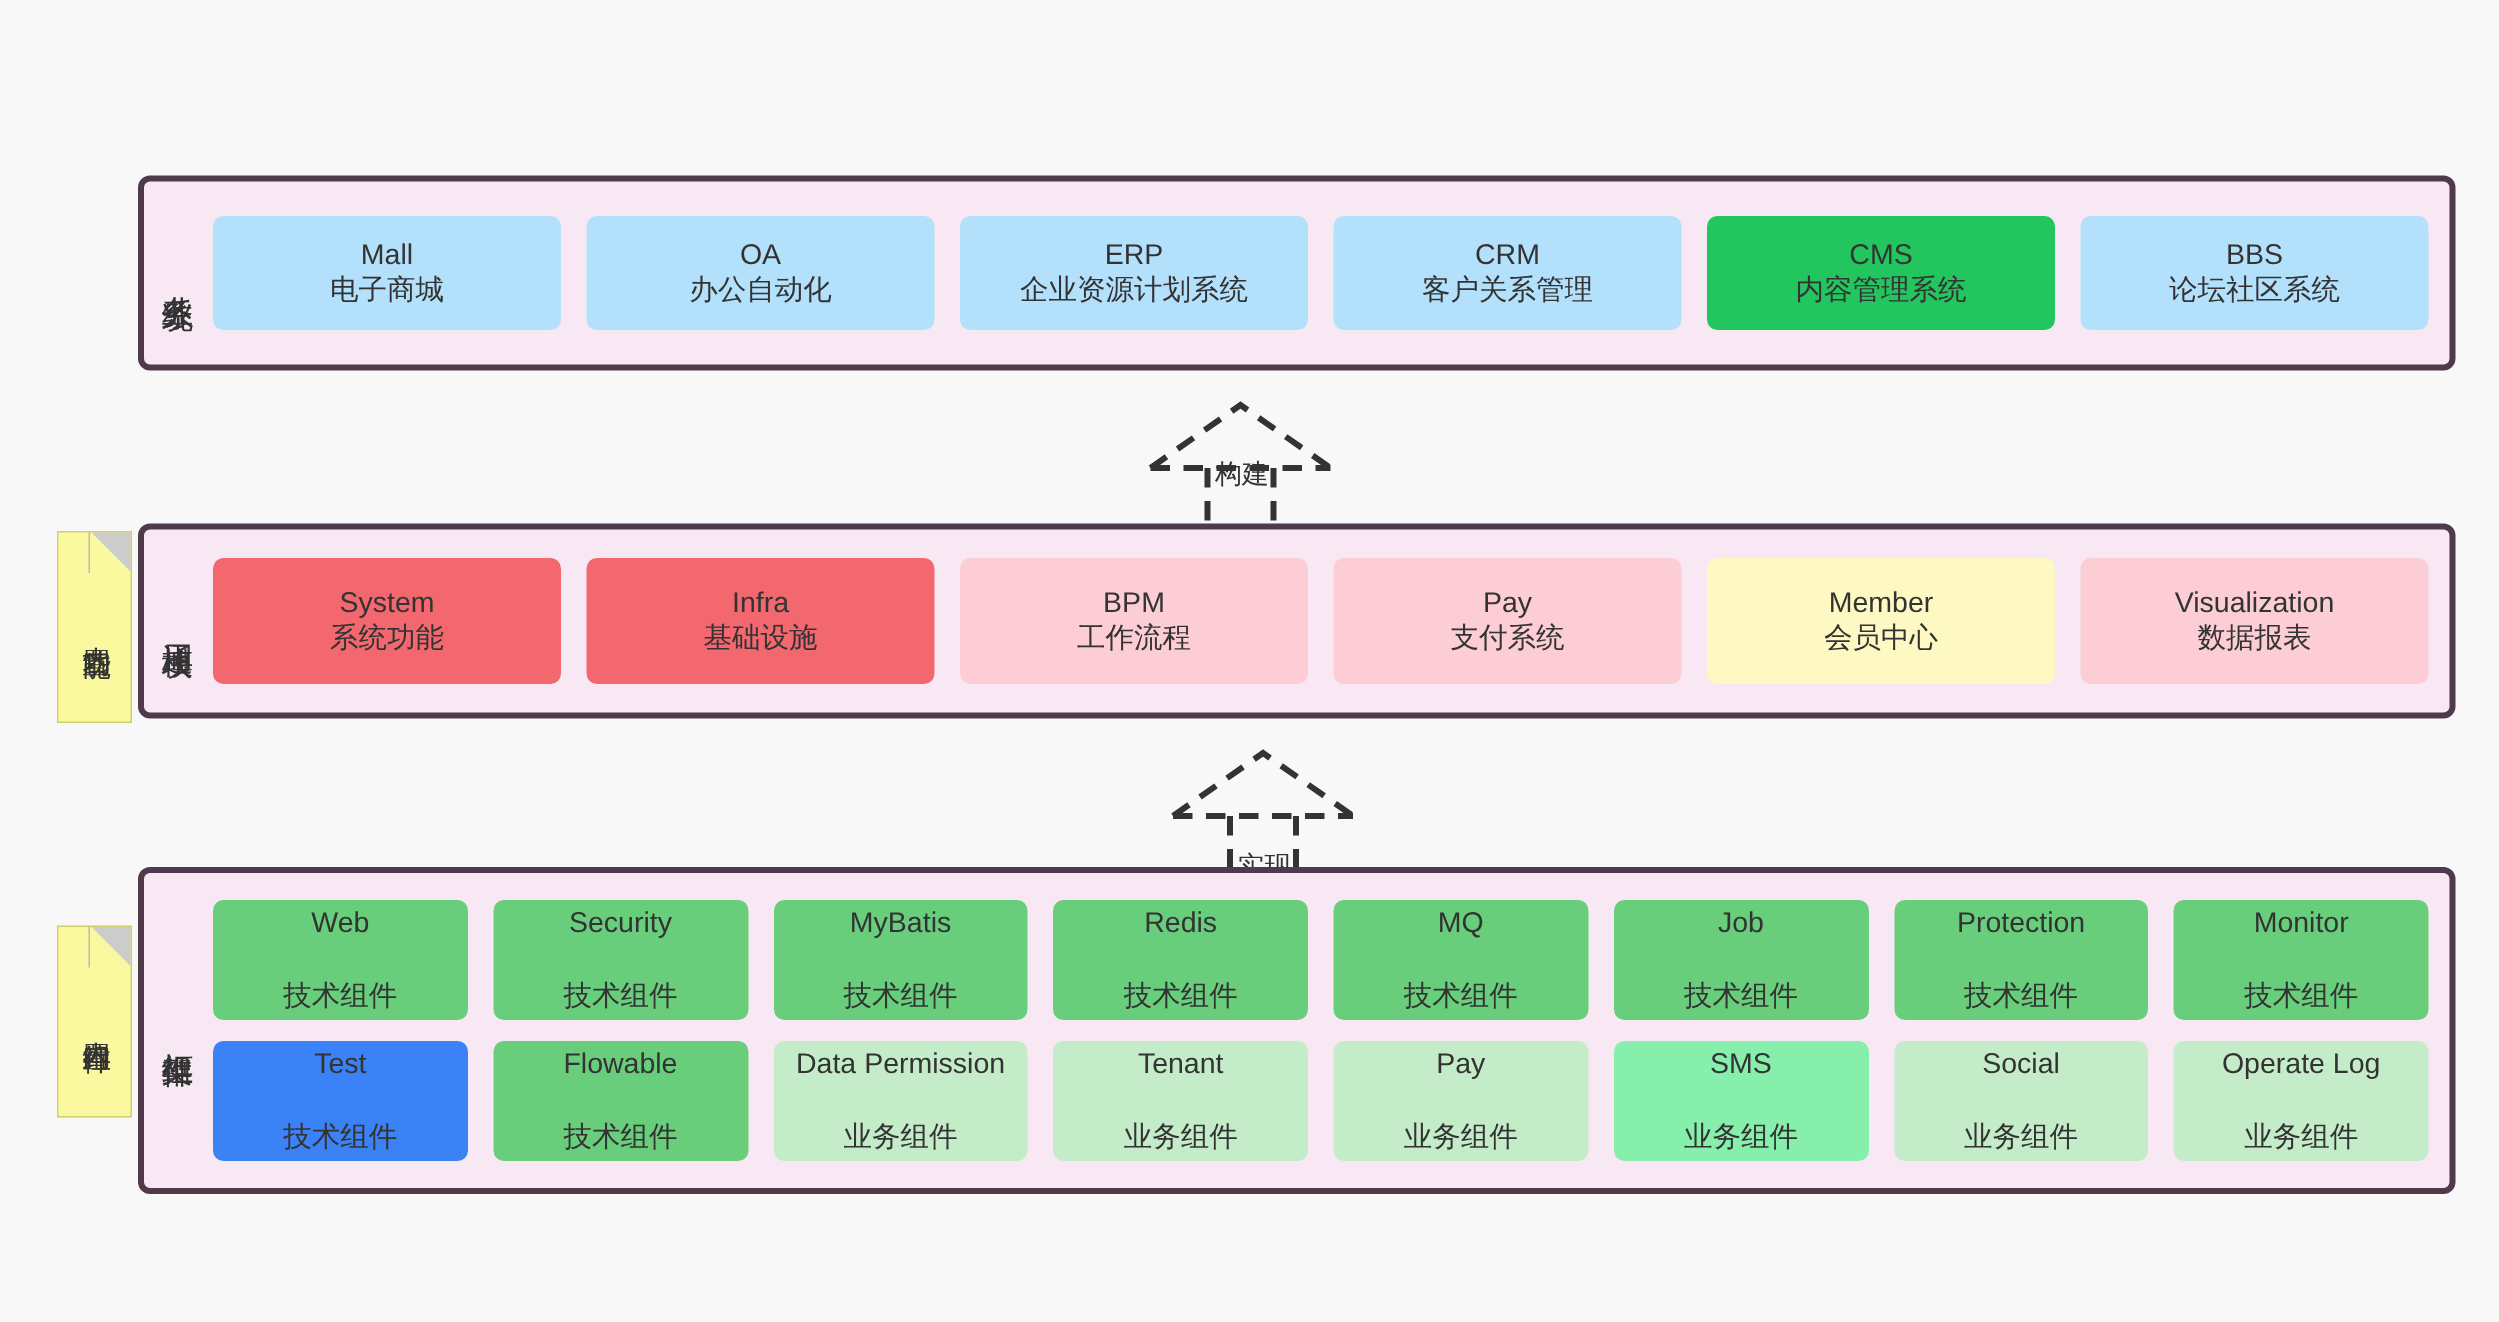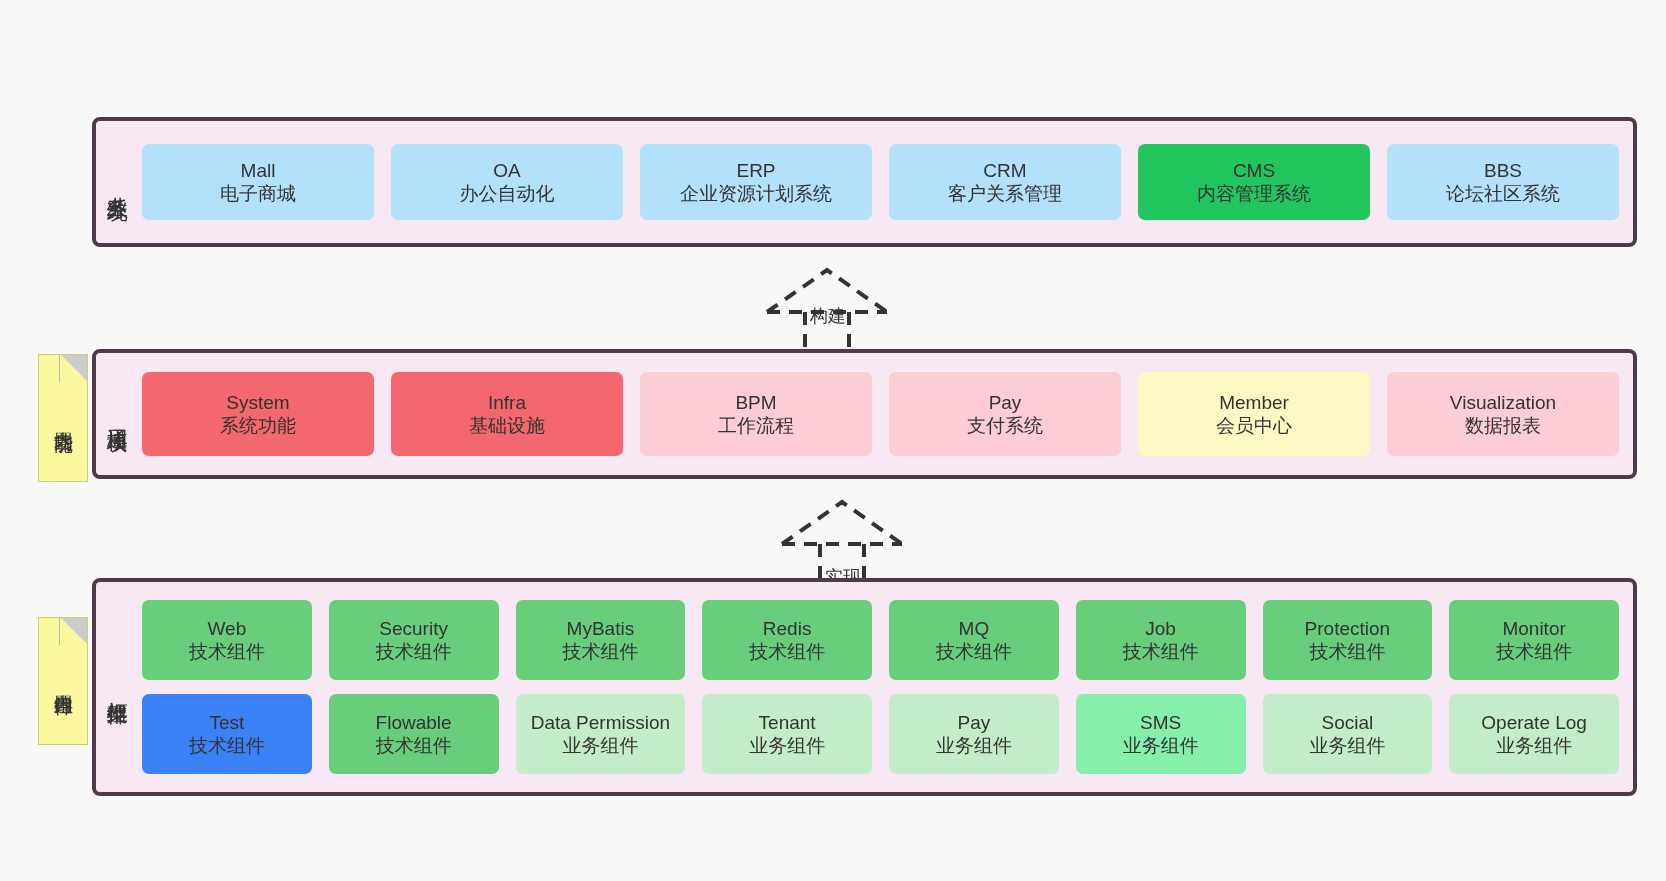--- a/index.html
+++ b/index.html
@@ -87,21 +87,21 @@
   .box .cn { display: block; }
 
   .box.blue        { background: #b3e0fb; }
   .box.red-strong  { background: #f2686e; }
   .box.red-light   { background: #fccdd4; }
   .box.green-strong{ background: #68ce7c; }
   .box.green-light { background: #c4ecc8; }
 
   .tall-box { height: 76px; }
   .mid-box  { height: 84px; }
-  .small-box{ height: 80px; }
+  .small-box{ height: 80px; justify-content: space-between; }
 
   
   .note {
     position: absolute;
     box-sizing: border-box;
     background: #faf9a0;
     border: 1px solid #cfcf6e;
     display: flex;
     align-items: center;
     justify-content: center;

